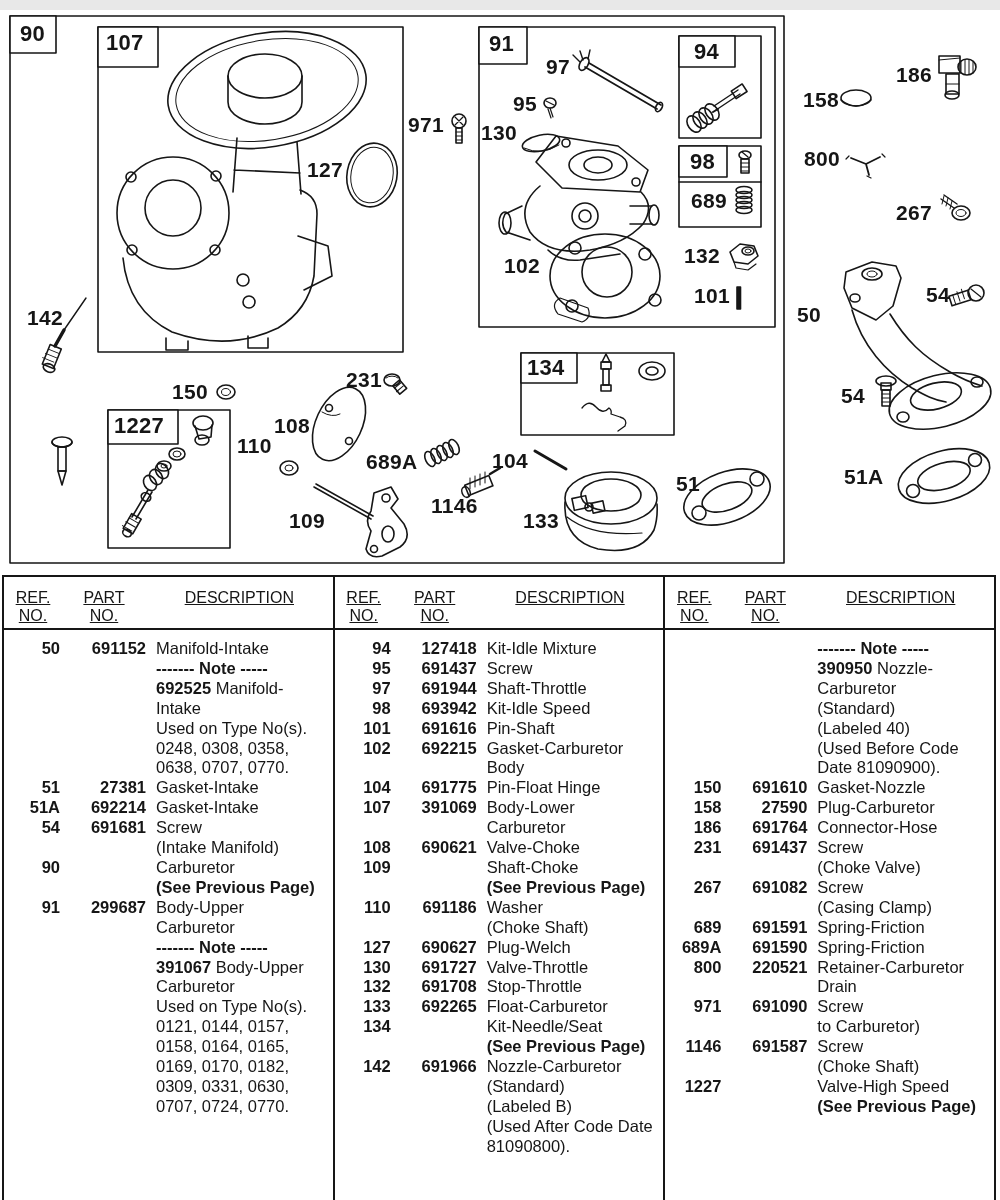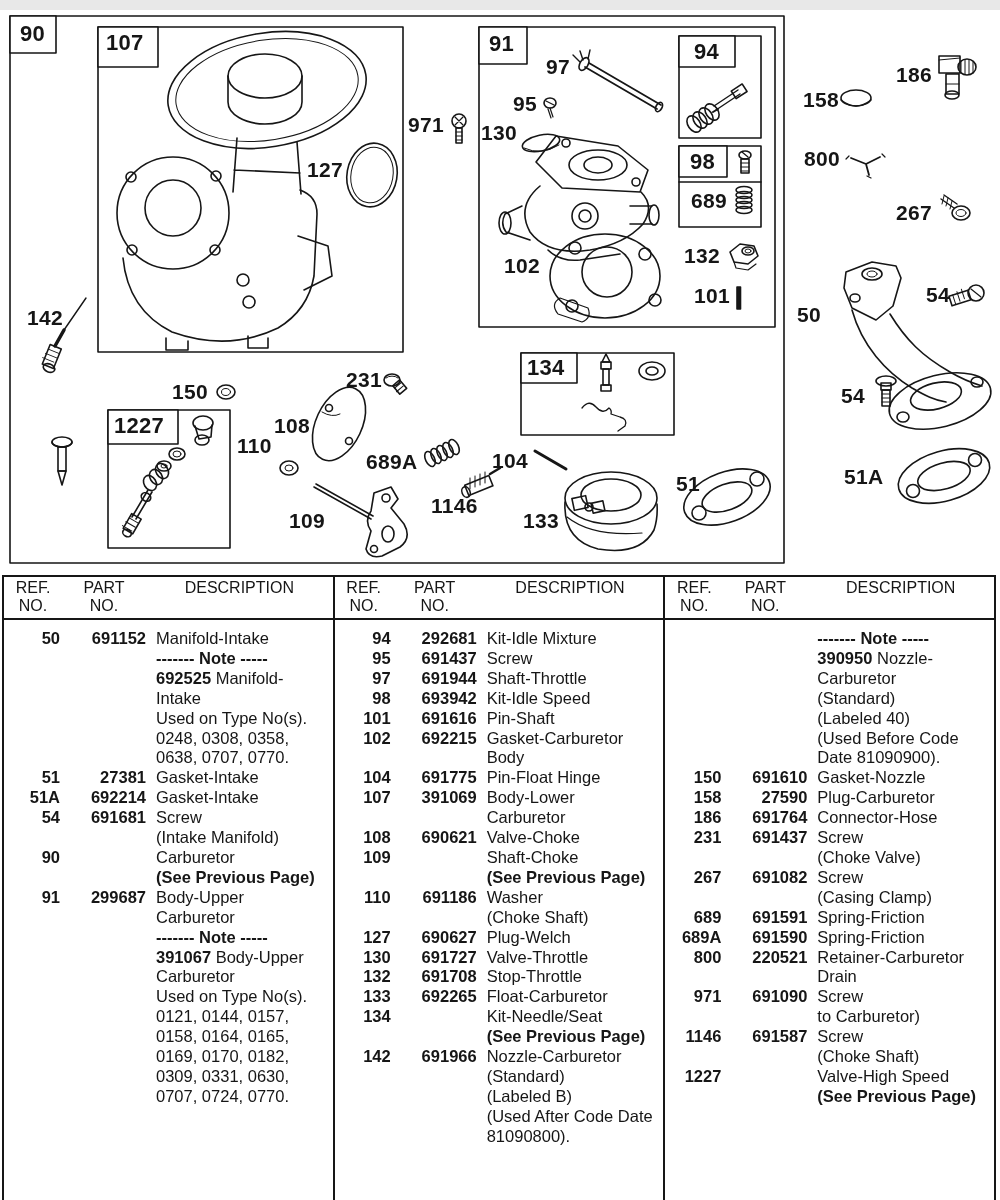--- a/index.html
+++ b/index.html
@@ -20,21 +20,21 @@
   
   #parts-table{
     position:absolute; left:2px; top:565px; width:994px; height:631px;
     border:2px solid var(--ink); display:flex; box-sizing:border-box;
     background:var(--bg);
   }
   .tgroup{ flex:1 1 0; display:flex; flex-direction:column; box-sizing:border-box; min-width:0; }
   .tgroup + .tgroup{ border-left:2px solid var(--ink); }
   .thead{
     border-bottom:2px solid var(--ink);
-    padding:2px 0 2px 0; height:37px; box-sizing:content-box;
+    padding:12px 0 2px 0; height:37px; box-sizing:content-box;text-decoration:underline;
   }
   .hgrid, .trow{ display:grid; grid-template-columns:58px 84px auto; }
   .thead .hcell{ text-align:center; font-size:16px; line-height:18px; }
   .thead .h-desc{ display:flex; align-items:flex-start; justify-content:center; }
   .tbody{ padding-top:9px; }
   .trow{ line-height:19.9px; font-size:16.5px; }
   .c-ref{ text-align:right; font-weight:bold; padding-right:2px; white-space:nowrap; }
   .c-part{ text-align:right; font-weight:bold; white-space:nowrap; }
   .c-desc{ padding-left:10px; white-space:nowrap; }
   .c-desc .b{ font-weight:bold; }
@@ -521,21 +521,21 @@
             <div>PART</div>
             <div>NO.</div>
           </div>
         <div class="hcell h-desc">
             <div>DESCRIPTION</div>
           </div>
       </div>
       <div class="tbody">
           <div class="trow">
             <div class="c-ref">94</div>
-            <div class="c-part">292681</div>
+            <div class="c-part">127418</div>
             <div class="c-desc"><span>Kit-Idle Mixture</span></div>
           </div>
           <div class="trow">
             <div class="c-ref">95</div>
             <div class="c-part">691437</div>
             <div class="c-desc"><span>Screw</span></div>
           </div>
           <div class="trow">
             <div class="c-ref">97</div>
             <div class="c-part">691944</div>

